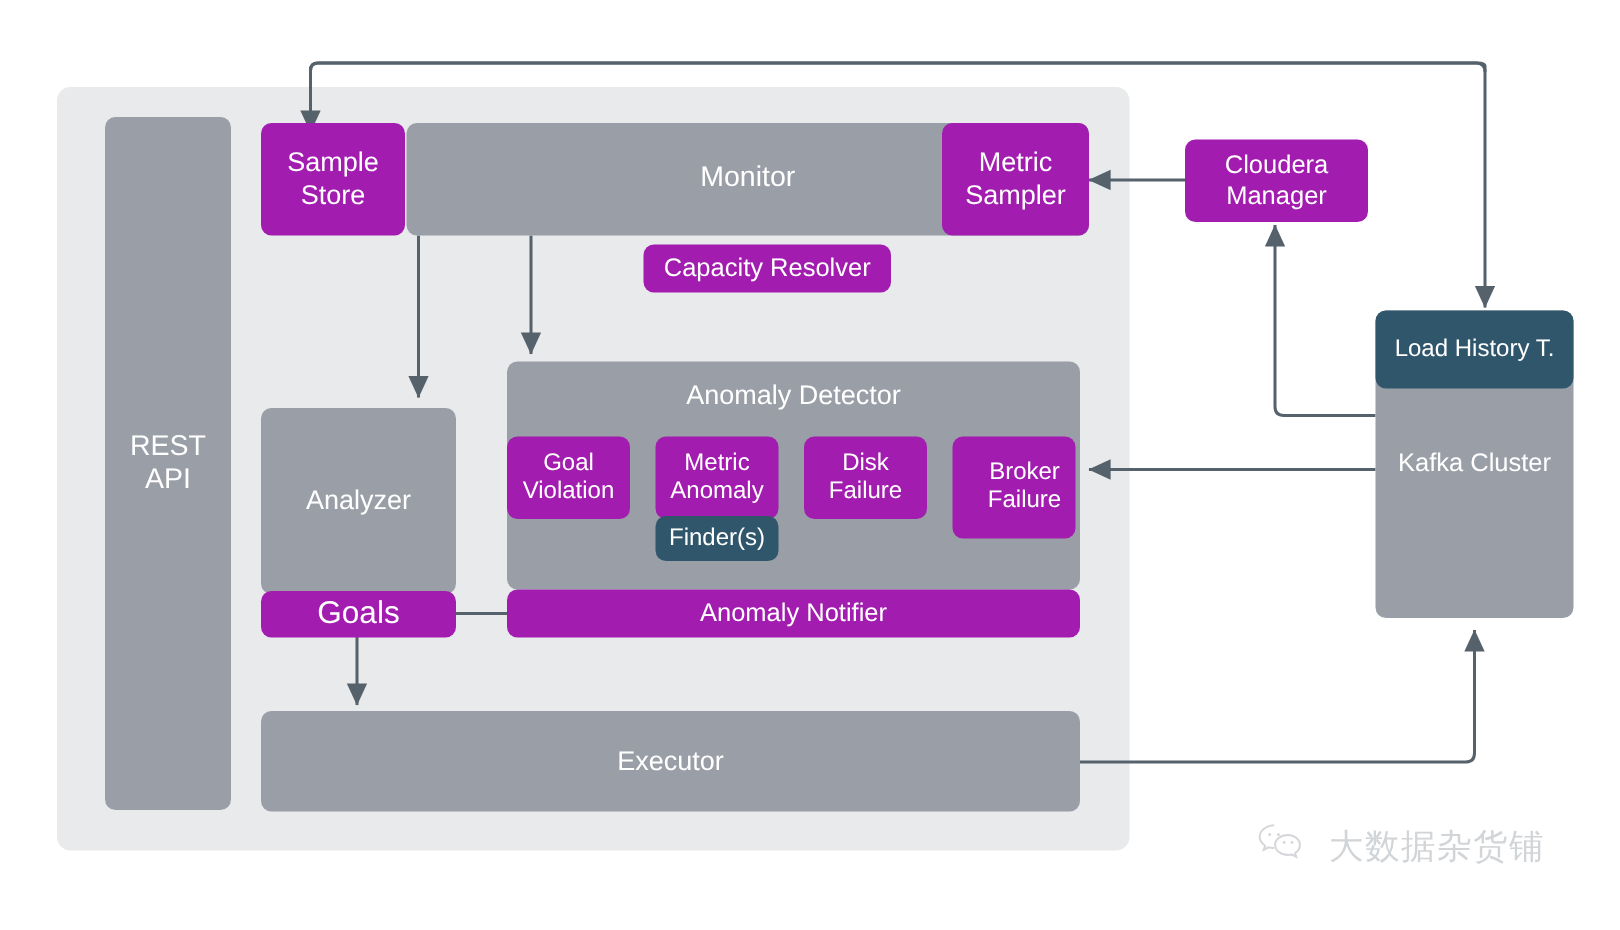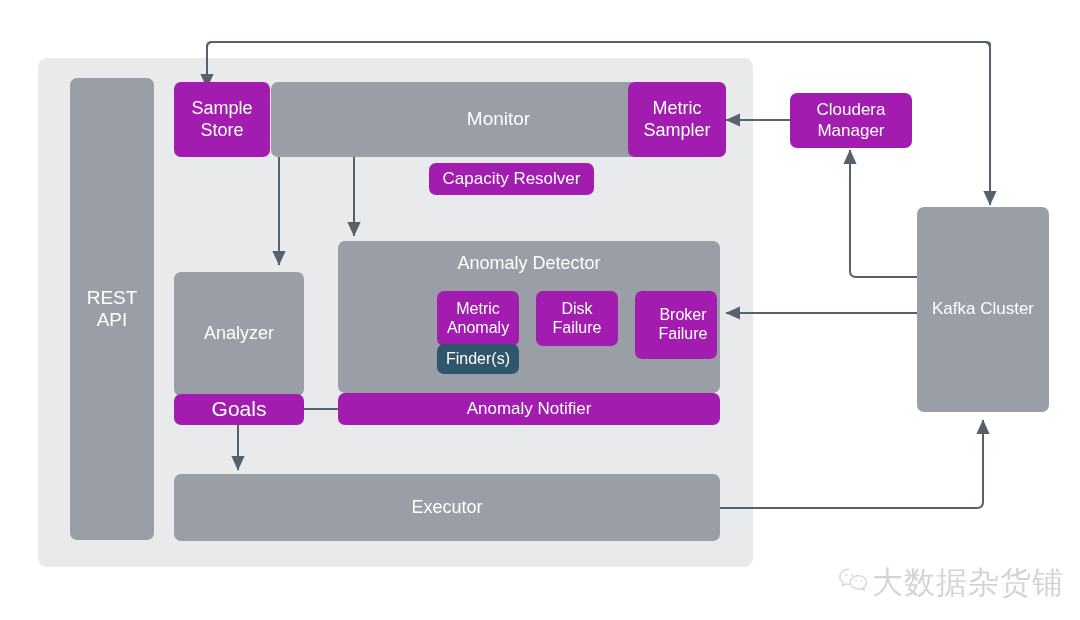--- a/index.html
+++ b/index.html
@@ -40,26 +40,25 @@
     border-radius: 9px;
   }
   .gray   { background: #9a9ea6; border-radius: 7px; }
   .teal   { background: #a21caf; border-radius: 7px; }
   .navy   { background: #30566b; border-radius: 7px; }
   .label-top    { align-items: flex-start; padding-top: 12px; }
   .watermark {
     position: absolute;
     display: flex;
     align-items: center;
-    gap: 2px;
+    gap: 16px;
     color: #d4d6d9;
-    font-size: 31px;
+    font-size: 23px;
     letter-spacing: 1px;
     user-select: none;
-    margin-top: 14px;
   }
   .wm-text { color: #d2d5d8; }
 </style>
 </head>
 <body>
 
 <div id="canvas">
 
   <div class="panel" style="left:38px; top:58px; width:715px; height:509px;"></div>
 
@@ -105,20 +104,22 @@
 Sampler</div>
 
   <div class="node teal" style="left:429px; top:163px; width:165px; height:32px; font-size:17px;">Capacity Resolver</div>
 
   <div class="node gray" style="left:174px; top:272px; width:130px; height:124px; font-size:18px;">Analyzer</div>
 
   <div class="node teal" style="left:174px; top:394px; width:130px; height:31px; font-size:21px;">Goals</div>
 
   <div class="node gray label-top" style="left:338px; top:241px; width:382px; height:152px; font-size:18px;">Anomaly Detector</div>
 
+  <div class="node teal" style="left:338px; top:291px; width:82px; height:55px; font-size:16px;">Goal
+Violation</div>
 
   <div class="node teal" style="left:437px; top:291px; width:82px; height:55px; font-size:16px;">Metric
 Anomaly</div>
 
   <div class="node teal" style="left:536px; top:291px; width:82px; height:55px; font-size:16px;">Disk
 Failure</div>
 
   <div class="node teal" style="left:635px; top:291px; width:82px; height:68px; font-size:16px;padding-left:14px;">Broker
 Failure</div>
 
@@ -126,20 +127,21 @@
 
   <div class="node teal" style="left:338px; top:393px; width:382px; height:32px; font-size:17px;">Anomaly Notifier</div>
 
   <div class="node gray" style="left:174px; top:474px; width:546px; height:67px; font-size:18px;">Executor</div>
 
   <div class="node teal" style="left:790px; top:93px; width:122px; height:55px; font-size:17px;">Cloudera
 Manager</div>
 
   <div class="node gray" style="left:917px; top:207px; width:132px; height:205px; font-size:17px;">Kafka Cluster</div>
 
+  <div class="node navy" style="left:917px; top:207px; width:132px; height:52px; font-size:16px;">Load History T.</div>
 
   <div class="watermark" style="left:838px; top:548px;">
     <span style="display:inline-block;">
       <svg width="32" height="26" viewBox="0 0 32 26" fill="none" stroke="#d4d6d9" stroke-width="1.3">
         <path d="M11.5 2.2C6.0 2.2 1.8 5.7 1.8 9.9c0 2.4 1.4 4.5 3.6 5.9l-0.9 2.8 3.3-1.7c0.9 0.2 1.8 0.4 2.7 0.4 0.3 0 0.6 0 0.9 0"></path>
         <circle cx="8.4" cy="8.3" r="1.0" fill="#d4d6d9" stroke="none"></circle>
         <circle cx="14.3" cy="8.3" r="1.0" fill="#d4d6d9" stroke="none"></circle>
         <path d="M20.6 8.6c-4.7 0-8.5 3.0-8.5 6.7 0 3.7 3.8 6.7 8.5 6.7 0.9 0 1.8-0.1 2.6-0.3l3.0 1.5-0.8-2.5c1.9-1.2 3.2-3.1 3.2-5.4 0-3.7-3.8-6.7-8.0-6.7z"></path>
         <circle cx="18.1" cy="13.6" r="0.9" fill="#d4d6d9" stroke="none"></circle>
         <circle cx="23.3" cy="13.6" r="0.9" fill="#d4d6d9" stroke="none"></circle>

